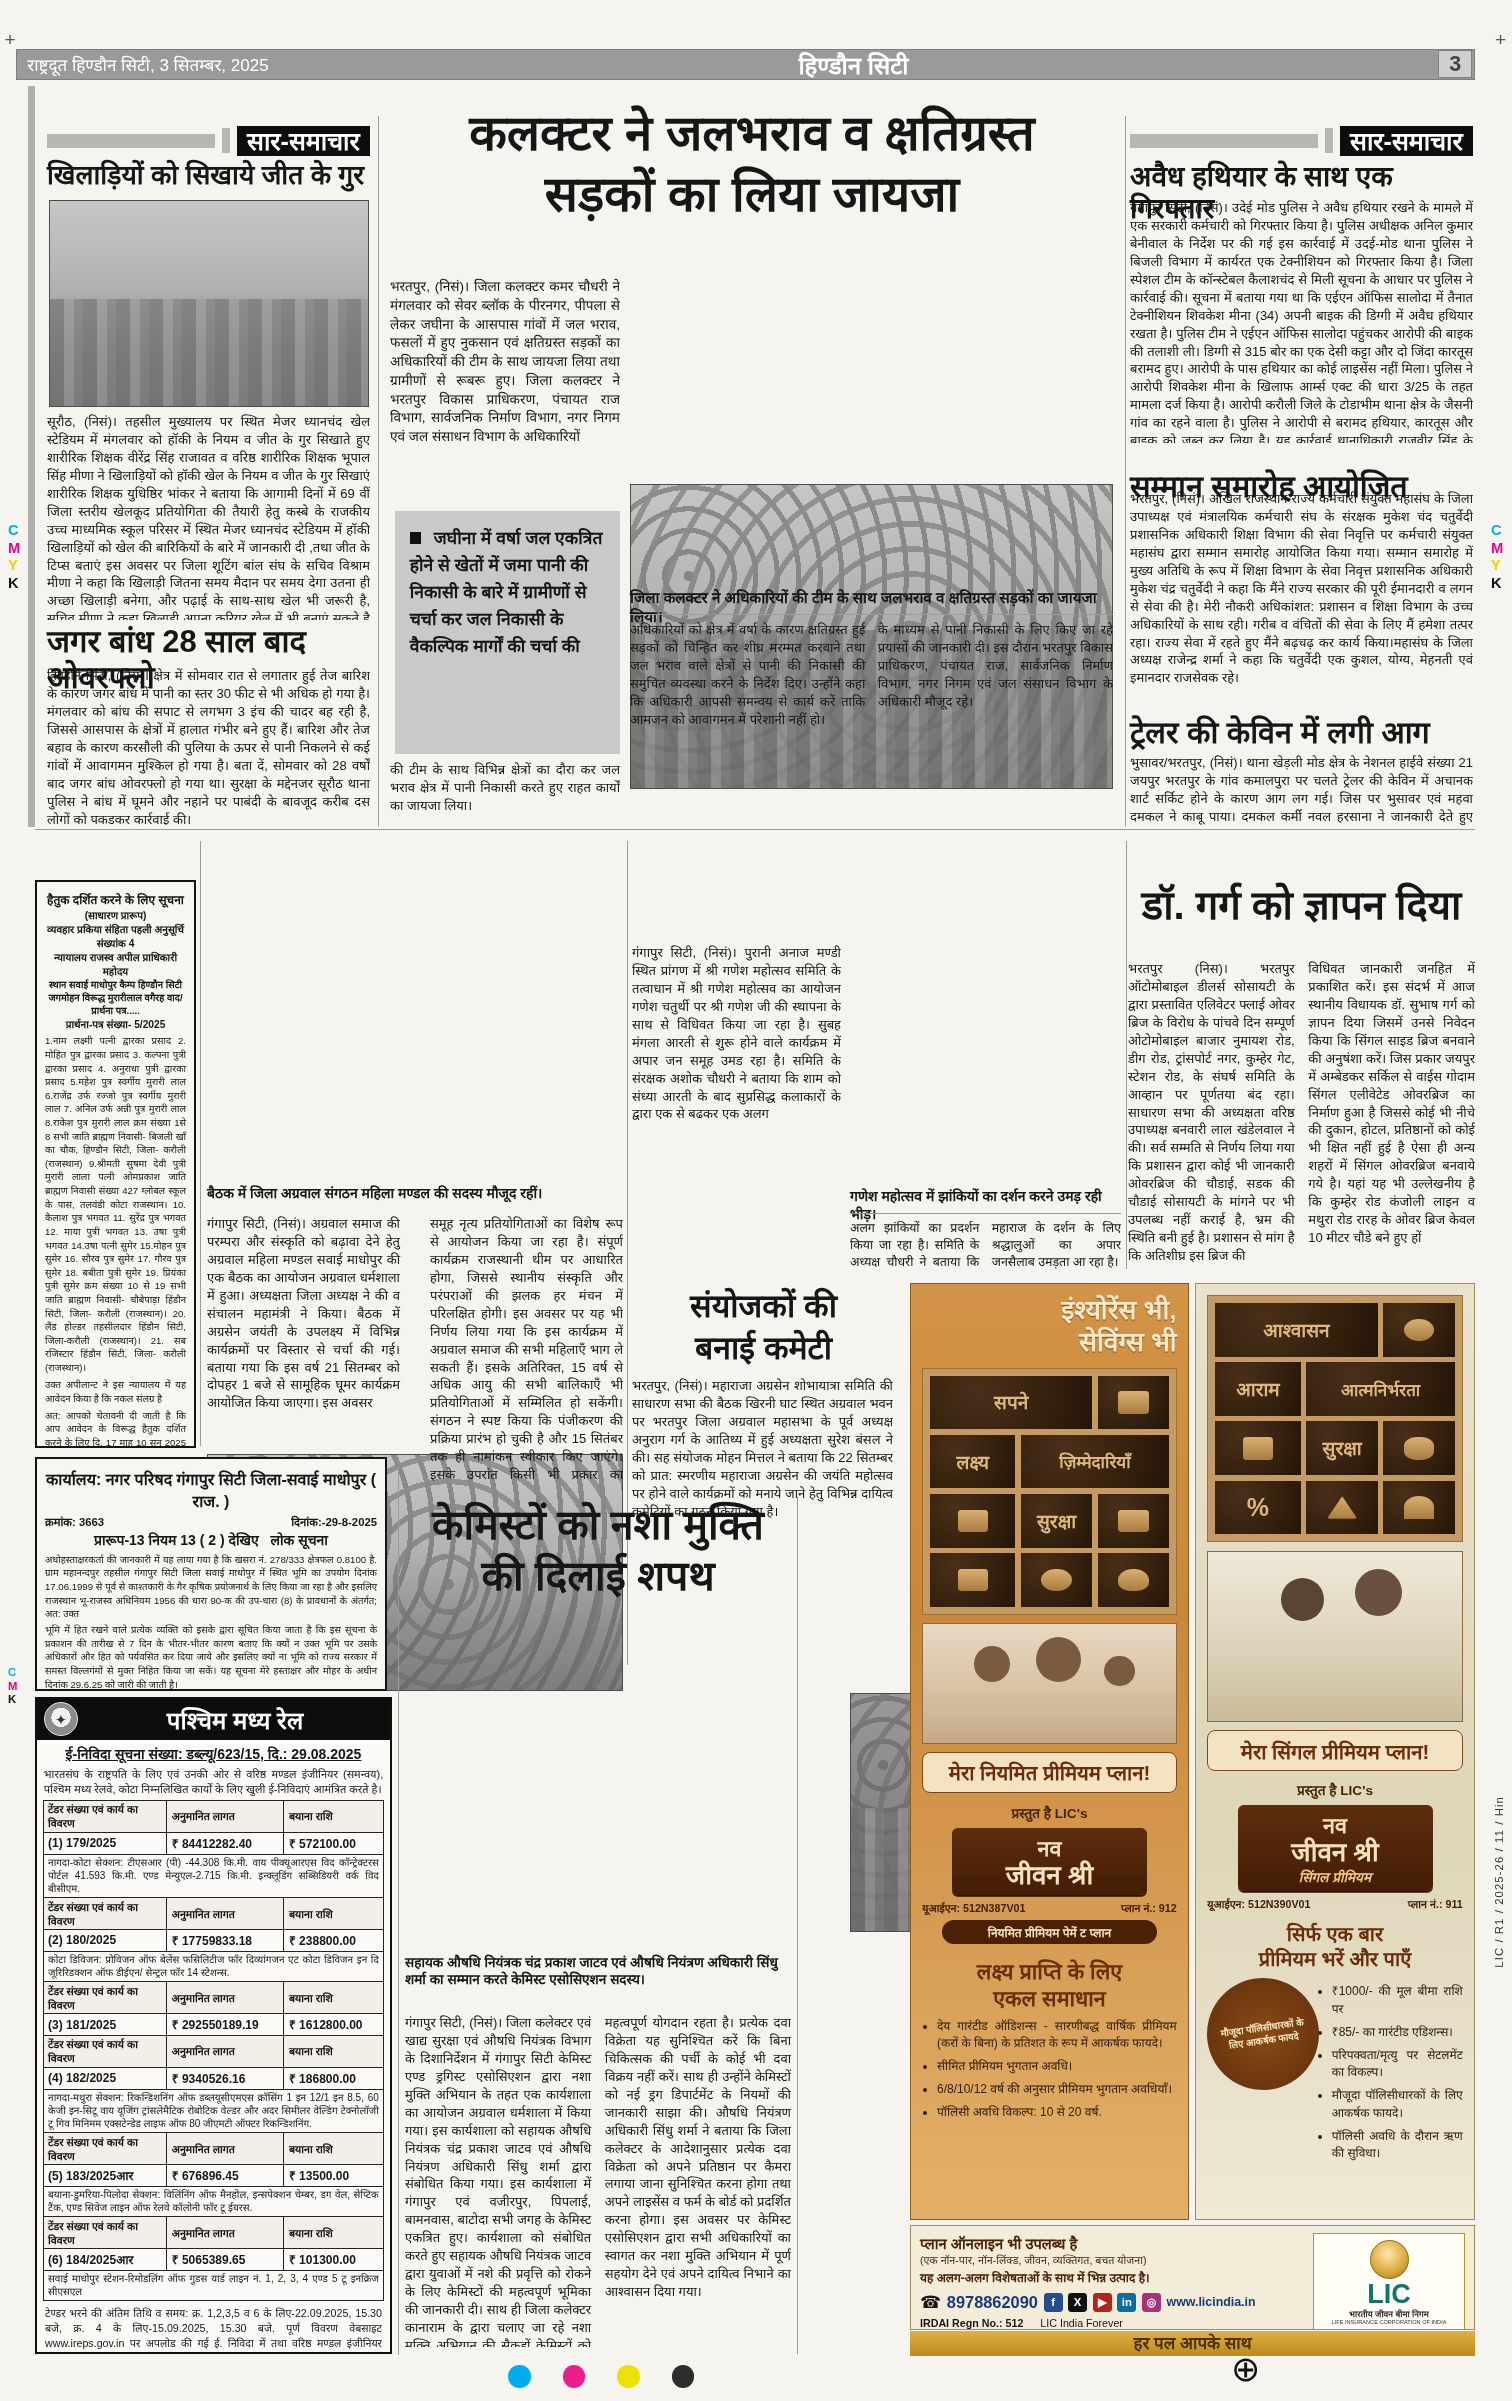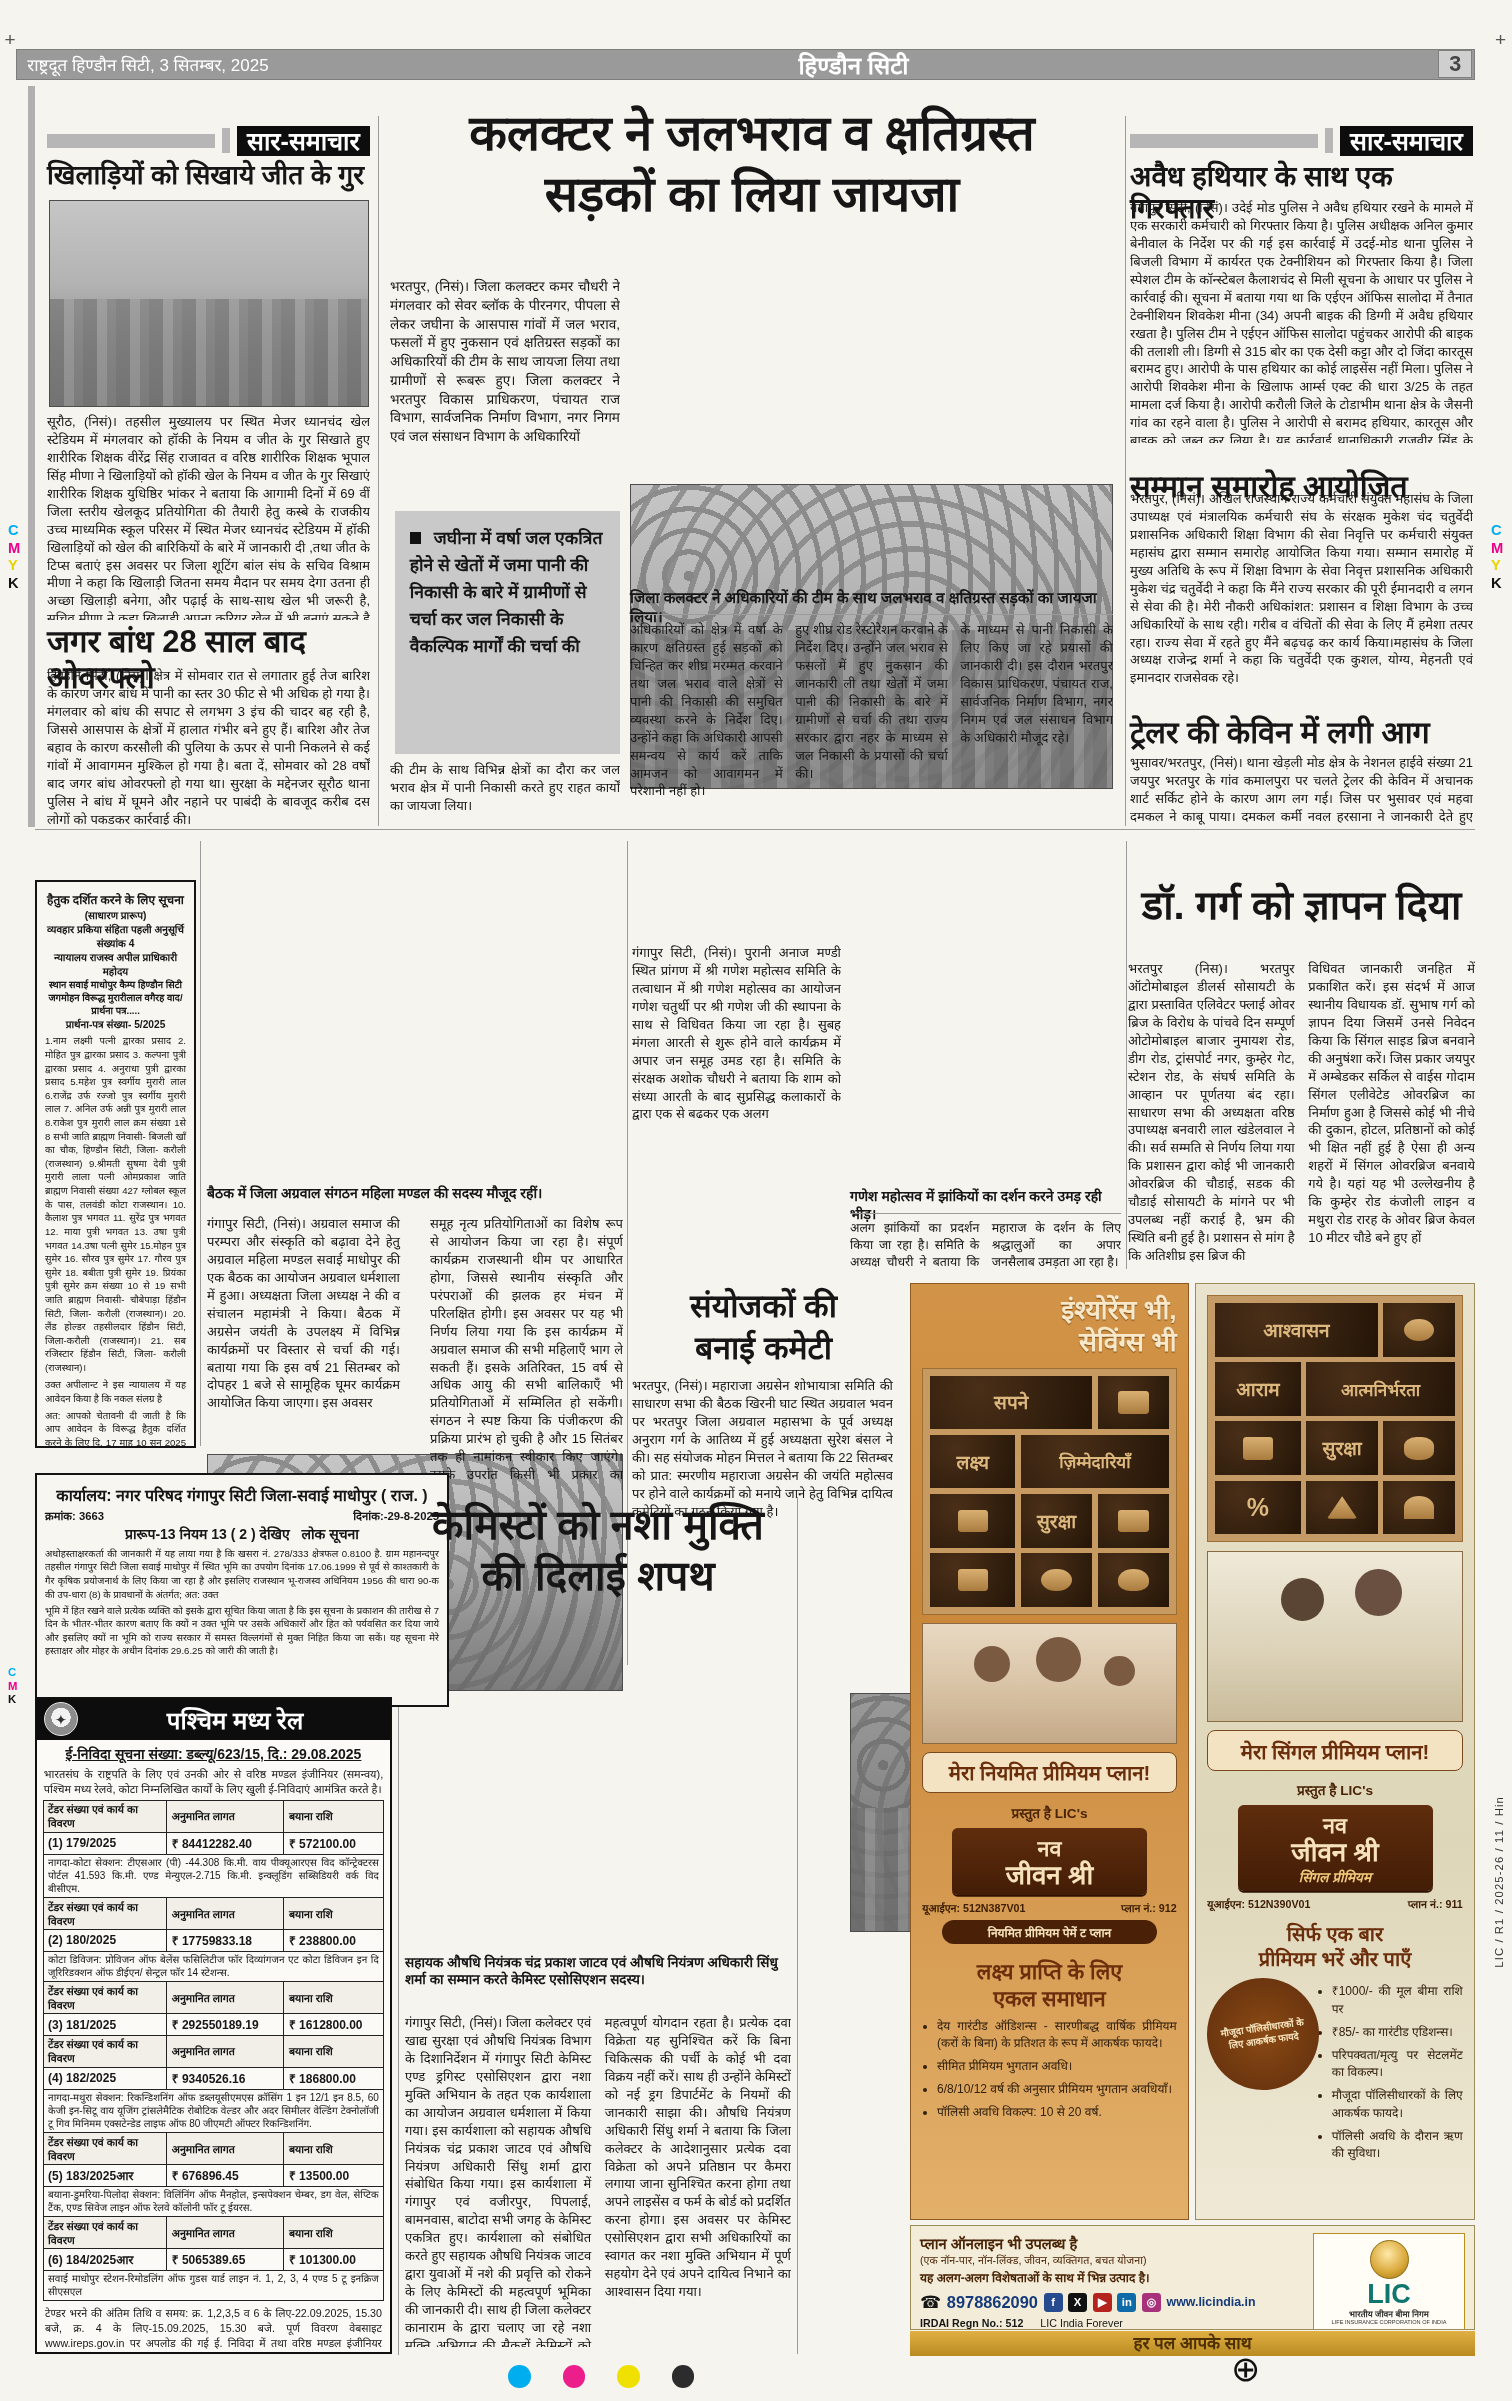--- a/index.html
+++ b/index.html
@@ -170,21 +170,20 @@
     <span>जघीना में वर्षा जल एकत्रित होने से खेतों में जमा पानी की निकासी के बारे में ग्रामीणों से चर्चा कर जल निकासी के वैकल्पिक मार्गों की चर्चा की</span>
   </div>
   <div class="abs photo" style="left:630px;top:277px;width:483px;height:305px;">
     <div class="crowddots"></div>
     <div class="crowdband"></div>
   </div>
   <div class="abs caption" style="left:630px;top:588px;width:483px;font-size:15.2px;">जिला कलक्टर ने अधिकारियों की टीम के साथ जलभराव व क्षतिग्रस्त सड़कों का जायजा लिया।</div>
   <div class="abs hline" style="left:630px;top:614px;width:483px;"></div>
   <div class="abs clip" style="left:630px;top:621px;width:483px;height:203px;display:flex;gap:12.4px;">
     <div class="body-sm jt" style="flex:1;">अधिकारियों को क्षेत्र में वर्षा के कारण क्षतिग्रस्त हुई सड़कों को चिन्हित कर शीघ्र मरम्मत करवाने तथा जल भराव वाले क्षेत्रों से पानी की निकासी की समुचित व्यवस्था करने के निर्देश दिए। उन्होंने कहा कि अधिकारी आपसी समन्वय से कार्य करें ताकि आमजन को आवागमन में परेशानी नहीं हो।</div>
-    <div class="body-sm jt" style="flex:1;">हुए शीघ्र रोड रेस्टोरेशन करवाने के निर्देश दिए। उन्होंने जल भराव से फसलों में हुए नुकसान की जानकारी ली तथा खेतों में जमा पानी की निकासी के बारे में ग्रामीणों से चर्चा की तथा राज्य सरकार द्वारा नहर के माध्यम से जल निकासी के प्रयासों की चर्चा की।</div>
     <div class="body-sm jt" style="flex:1;">के माध्यम से पानी निकासी के लिए किए जा रहे प्रयासों की जानकारी दी। इस दौरान भरतपुर विकास प्राधिकरण, पंचायत राज, सार्वजनिक निर्माण विभाग, नगर निगम एवं जल संसाधन विभाग के अधिकारी मौजूद रहे।</div>
   </div>
   <div class="abs body-sm jt clip" style="left:390px;top:761px;width:230px;height:63px;">की टीम के साथ विभिन्न क्षेत्रों का दौरा कर जल भराव क्षेत्र में पानी निकासी करते हुए राहत कार्यों का जायजा लिया।</div>
 
   <div class="abs sechead" style="left:1130px;top:126px;width:343px;">
     <div class="bar"></div>
     <div class="minibar"></div>
     <div class="tag">सार-समाचार</div>
   </div>
   <h2 class="abs hl" style="left:1130px;top:161px;width:343px;font-size:28px;">अवैध हथियार के साथ एक गिरफ्तार</h2>
@@ -242,21 +241,21 @@
 
   <h2 class="abs hl ctr" style="left:1128px;top:882px;width:347px;font-size:40px;">डॉ. गर्ग को ज्ञापन दिया</h2>
   <div class="abs clip" style="left:1128px;top:960px;width:347px;height:309px;display:flex;gap:13.6px;">
     <div class="body-sm jt" style="flex:1;">भरतपुर (निस)। भरतपुर ऑटोमोबाइल डीलर्स सोसायटी के द्वारा प्रस्तावित एलिवेटर फ्लाई ओवर ब्रिज के विरोध के पांचवे दिन सम्पूर्ण ओटोमोबाइल बाजार नुमायश रोड, डीग रोड, ट्रांसपोर्ट नगर, कुम्हेर गेट, स्टेशन रोड, के संघर्ष समिति के आव्हान पर पूर्णतया बंद रहा। साधारण सभा की अध्यक्षता वरिष्ठ उपाध्यक्ष बनवारी लाल खंडेलवाल ने की। सर्व सम्मति से निर्णय लिया गया कि प्रशासन द्वारा कोई भी जानकारी ओवरब्रिज की चौडाई, सडक की चौडाई सोसायटी के मांगने पर भी उपलब्ध नहीं कराई है, भ्रम की स्थिति बनी हुई है। प्रशासन से मांग है कि अतिशीघ्र इस ब्रिज की</div>
     <div class="body-sm jt" style="flex:1;">विधिवत जानकारी जनहित में प्रकाशित करें। इस संदर्भ में आज स्थानीय विधायक डॉ. सुभाष गर्ग को ज्ञापन दिया जिसमें उनसे निवेदन किया कि सिंगल साइड ब्रिज बनवाने की अनुषंशा करें। जिस प्रकार जयपुर में अम्बेडकर सर्किल से वाईस गोदाम सिंगल एलीवेटेड ओवरब्रिज का निर्माण हुआ है जिससे कोई भी नीचे की दुकान, होटल, प्रतिष्ठानों को कोई भी क्षित नहीं हुई है ऐसा ही अन्य शहरों में सिंगल ओवरब्रिज बनवाये गये है। यहां यह भी उल्लेखनीय है कि कुम्हेर रोड कंजोली लाइन व मथुरा रोड रारह के ओवर ब्रिज केवल 10 मीटर चौडे बने हुए हों</div>
   </div>
 
   <div class="abs vline" style="left:398px;top:1457px;height:898px;"></div>
   <div class="abs vline" style="left:797px;top:1497px;height:857px;"></div>
 
-  <div class="abs legal clip" style="left:35px;top:1457px;width:414px;height:234px;margin-top:16px;">
+  <div class="abs legal clip" style="left:35px;top:1457px;width:352px;height:234px;">
     <div class="c" style="font-size:16px;">कार्यालय: नगर परिषद गंगापुर सिटी जिला-सवाई माधोपुर ( राज. )</div>
     <div style="display:flex;justify-content:space-between;font-size:11.3px;font-weight:bold;margin-top:2.3px;">
       <span>क्रमांक: 3663</span>
       <span>दिनांक:-29-8-2025</span>
     </div>
     <div class="c" style="font-size:14px;margin-top:1.1px;">
       <span>प्रारूप-13 नियम 13 ( 2 ) देखिए</span>&nbsp;&nbsp;
       <span>लोक सूचना</span>
     </div>
     <div class="body-xs jt" style="margin-top:3.4px;">अधोहस्ताक्षरकर्ता की जानकारी में यह लाया गया है कि खसरा नं. 278/333 क्षेत्रफल 0.8100 है. ग्राम महानन्दपुर तहसील गंगापुर सिटी जिला सवाई माधोपुर में स्थित भूमि का उपयोग दिनांक 17.06.1999 से पूर्व से काश्तकारी के गैर कृषिक प्रयोजनार्थ के लिए किया जा रहा है और इसलिए राजस्थान भू-राजस्व अधिनियम 1956 की धारा 90-क की उप-धारा (8) के प्रावधानों के अंतर्गत; अत: उक्त</div>

